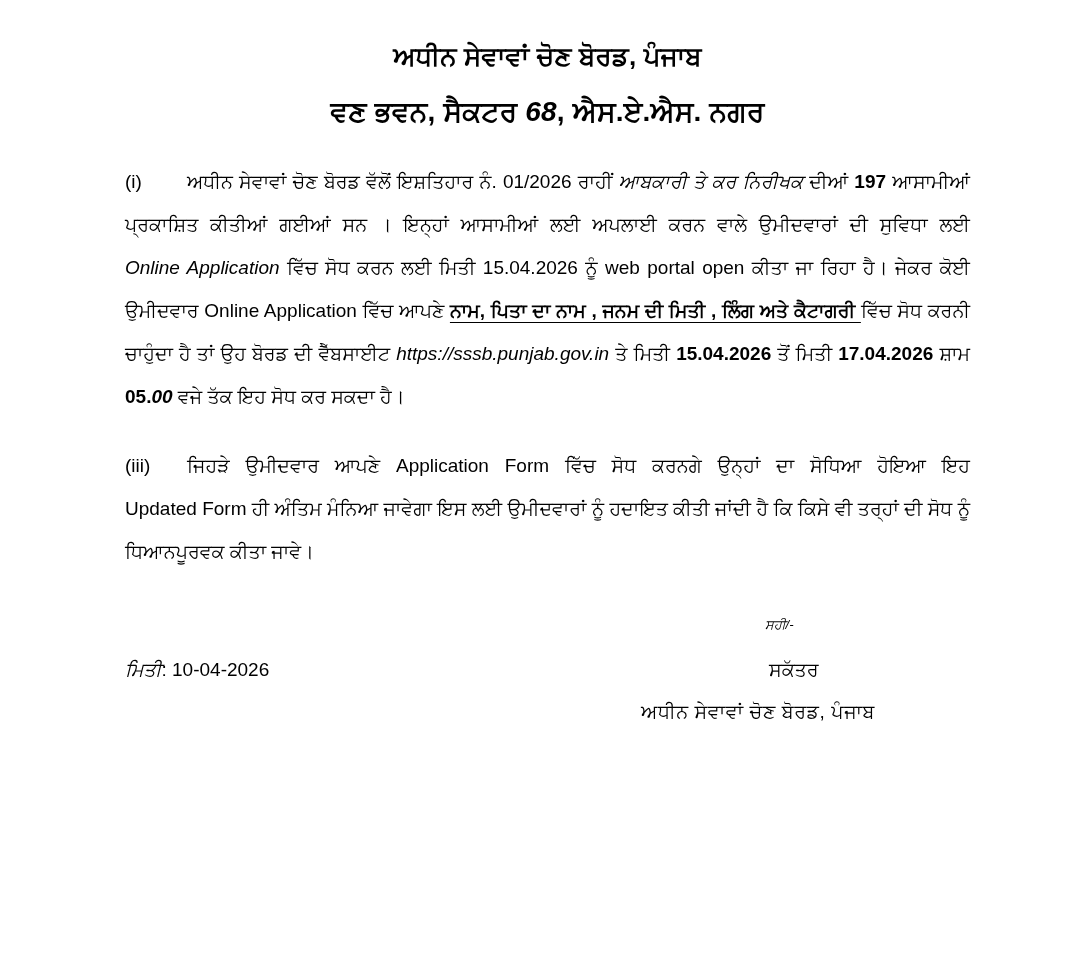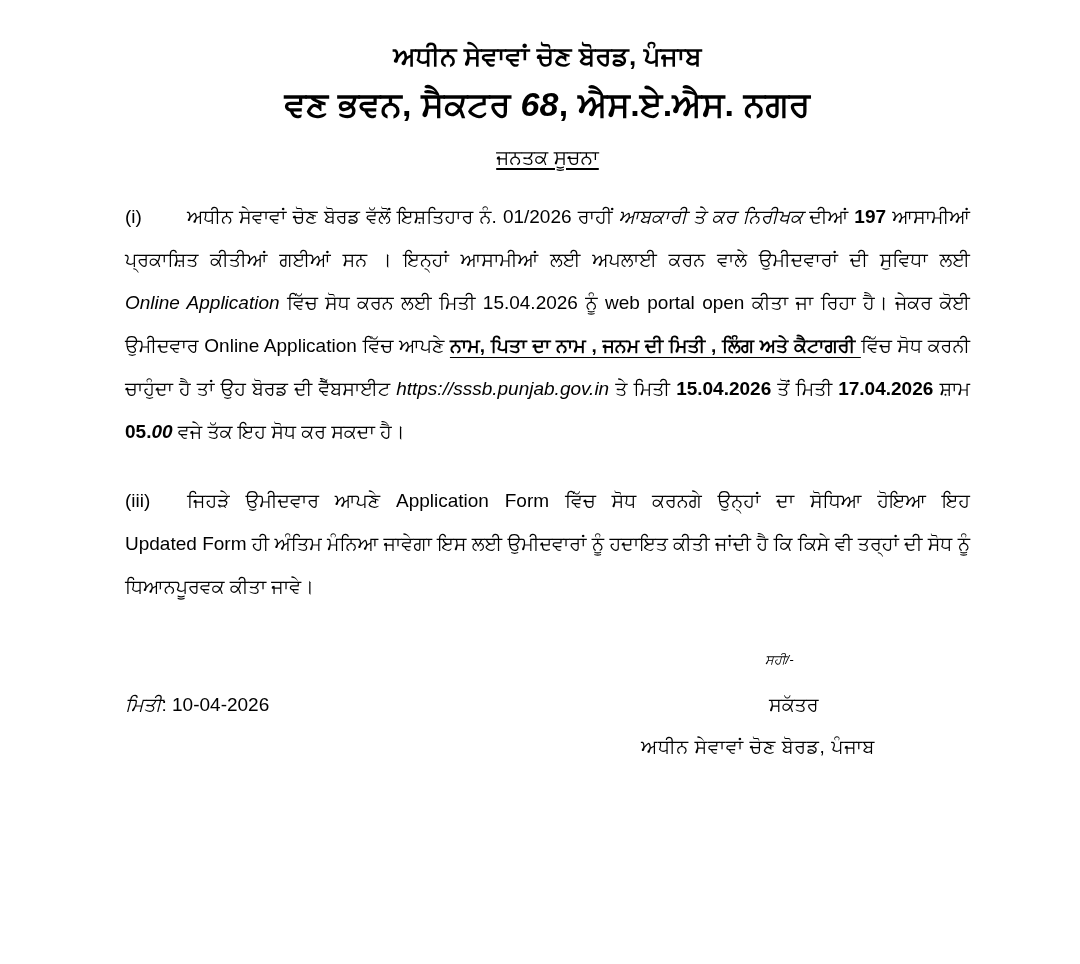--- a/index.html
+++ b/index.html
@@ -27,25 +27,25 @@
     margin: 0;
   }
   .org-line-1 {
     font-size: 26px;
     font-weight: bold;
     letter-spacing: 0.2px;
     line-height: 44px;
     margin: 0;
   }
   .org-line-2 {
-    font-size: 34px;
+    font-size: 28px;
     font-weight: bold;
     letter-spacing: 0.2px;
     line-height: 44px;
-    margin: 4px 0 6px 0;
+    margin: 12px 0 6px 0;
   }
   .org-line-2 .num {
     font-style: italic;
     font-weight: bold;
   }
   .notice-title-wrap {
     text-align: center;
     margin-top: 20px;
     margin-bottom: 4px;
   }
@@ -117,23 +117,20 @@
 </head>
 <body>
 
 <div class="page">
 
   <div class="org-header">
     <div class="org-line-1">ਅਧੀਨ ਸੇਵਾਵਾਂ ਚੋਣ ਬੋਰਡ, ਪੰਜਾਬ</div>
     <div class="org-line-2"><span>ਵਣ ਭਵਨ, ਸੈਕਟਰ </span><span class="num">68</span><span>, ਐਸ.ਏ.ਐਸ. ਨਗਰ</span></div>
   </div>
 
-  <div class="notice-title-wrap">
-    <span class="notice-title">ਜਨਤਕ ਸੂਚਨਾ</span>
-  </div>
 
   <div class="para p1"><span class="marker">(i)</span><span>ਅਧੀਨ ਸੇਵਾਵਾਂ ਚੋਣ ਬੋਰਡ ਵੱਲੋਂ ਇਸ਼ਤਿਹਾਰ ਨੰ</span><span class="lat nbr">. 01/2026</span><span> ਰਾਹੀਂ </span><span class="it">ਆਬਕਾਰੀ ਤੇ ਕਰ ਨਿਰੀਖਕ</span><span> ਦੀਆਂ </span><span class="bd">197</span><span> ਆਸਾਮੀਆਂ ਪ੍ਰਕਾਸ਼ਿਤ ਕੀਤੀਆਂ ਗਈਆਂ ਸਨ । ਇਨ੍ਹਾਂ ਆਸਾਮੀਆਂ ਲਈ ਅਪਲਾਈ ਕਰਨ ਵਾਲੇ ਉਮੀਦਵਾਰਾਂ ਦੀ ਸੁਵਿਧਾ ਲਈ </span><span class="it lat nbr">Online Application</span><span> ਵਿੱਚ ਸੋਧ ਕਰਨ ਲਈ ਮਿਤੀ </span><span class="lat nbr">15.04.2026</span><span> ਨੂੰ </span><span class="lat nbr">web portal open</span><span> ਕੀਤਾ ਜਾ ਰਿਹਾ ਹੈ। ਜੇਕਰ ਕੋਈ ਉਮੀਦਵਾਰ </span><span class="lat nbr">Online Application</span><span> ਵਿੱਚ ਆਪਣੇ </span><span class="bdu">ਨਾਮ, ਪਿਤਾ ਦਾ ਨਾਮ , ਜਨਮ ਦੀ ਮਿਤੀ , ਲਿੰਗ ਅਤੇ ਕੈਟਾਗਰੀ </span><span> ਵਿੱਚ ਸੋਧ ਕਰਨੀ ਚਾਹੁੰਦਾ ਹੈ ਤਾਂ ਉਹ ਬੋਰਡ ਦੀ ਵੈੱਬਸਾਈਟ </span><span class="it lat nbr">https://sssb.punjab.gov.in</span><span> ਤੇ ਮਿਤੀ </span><span class="bd lat nbr">15.04.2026</span><span> ਤੋਂ ਮਿਤੀ </span><span class="bd lat nbr">17.04.2026</span><span> ਸ਼ਾਮ </span><span class="bd lat">05.</span><span class="bd it lat">00</span><span> ਵਜੇ ਤੱਕ ਇਹ ਸੋਧ ਕਰ ਸਕਦਾ ਹੈ।</span></div>
 
 
   <div class="para p3"><span class="marker">(iii)</span><span>ਜਿਹੜੇ ਉਮੀਦਵਾਰ ਆਪਣੇ </span><span class="lat nbr">Application  Form</span><span> ਵਿੱਚ ਸੋਧ ਕਰਨਗੇ ਉਨ੍ਹਾਂ ਦਾ ਸੋਧਿਆ ਹੋਇਆ ਇਹ </span><span class="lat nbr">Updated Form</span><span> ਹੀ ਅੰਤਿਮ ਮੰਨਿਆ ਜਾਵੇਗਾ  ਇਸ  ਲਈ  ਉਮੀਦਵਾਰਾਂ  ਨੂੰ  ਹਦਾਇਤ  ਕੀਤੀ  ਜਾਂਦੀ  ਹੈ  ਕਿ  ਕਿਸੇ  ਵੀ ਤਰ੍ਹਾਂ ਦੀ ਸੋਧ ਨੂੰ ਧਿਆਨਪੂਰਵਕ ਕੀਤਾ ਜਾਵੇ।</span></div>
 
   <div class="sign-block">
     <div class="sahi">ਸਹੀ/-</div>
     <div class="date-line"><span class="it">ਮਿਤੀ</span><span class="lat">: 10-04-2026</span></div>
     <div class="secretary">ਸਕੱਤਰ</div>

